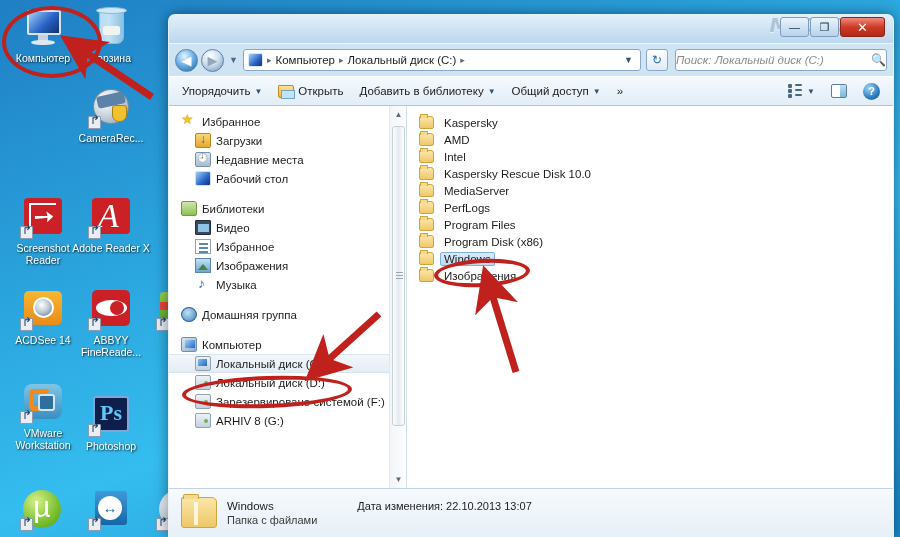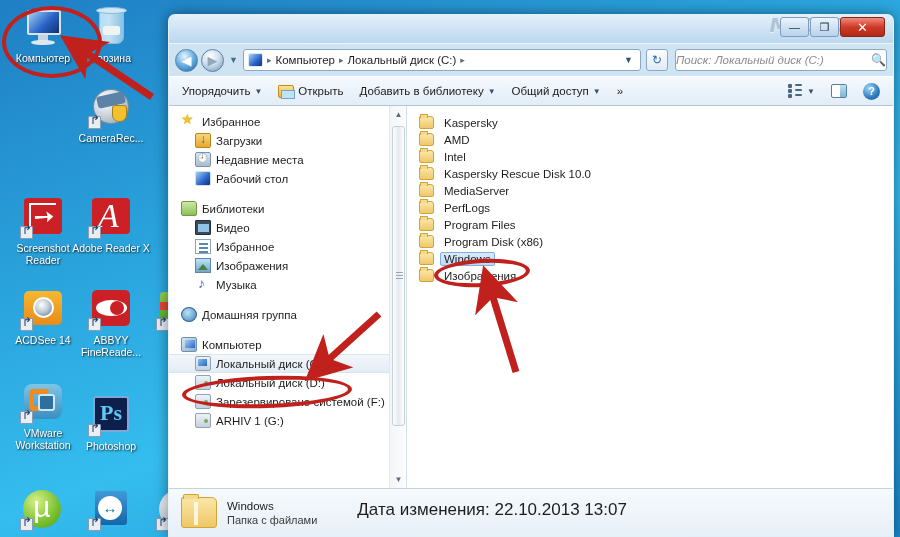--- a/index.html
+++ b/index.html
@@ -453,21 +453,21 @@
     content:""; position:absolute; left:1px; top:-4px; width:14px; height:4px;
     background:#f5d98c; border:1px solid #cfa63c; border-bottom:none; border-radius:2px 2px 0 0;
   }
   .det-ico:after {
     content:""; position:absolute; left:12px; top:4px; width:4px; height:23px;
     background:#ffffff; opacity:.75;
   }
   .det-col { display: flex; flex-direction: column; gap: 2px; }
   .det-name { font-size: 11.5px; }
   .det-sub { font-size: 11px; color: #3b3b3b; }
-  .det-meta { font-size: 17px; margin-left: 30px; align-self: flex-start; margin-top: 11px; }
+  .det-meta { font-size: 11px; margin-left: 30px; align-self: flex-start; margin-top: 11px; }
 
   
   .anno { position: absolute; pointer-events: none; }
   .ellipse {
     border: 4px solid #c0211c; border-radius: 50%;
   }
 </style>
 </head>
 <body>
 
@@ -746,21 +746,21 @@
           <div class="np-row child">
             <span class="np-ico ic-hdd"></span>
             <span>Локальный диск (D:)</span>
           </div>
           <div class="np-row child">
             <span class="np-ico ic-hdd"></span>
             <span>Зарезервировано системой (F:)</span>
           </div>
           <div class="np-row child">
             <span class="np-ico ic-hdd"></span>
-            <span>ARHIV 1 (G:)</span>
+            <span>ARHIV 8 (G:)</span>
           </div>
         </div>
 
         <div class="np-sb">
           <div class="sb-arrow up">▲</div>
           <div class="sb-thumb">
             <div class="sb-grip"></div>
           </div>
           <div class="sb-arrow down">▼</div>
         </div>

